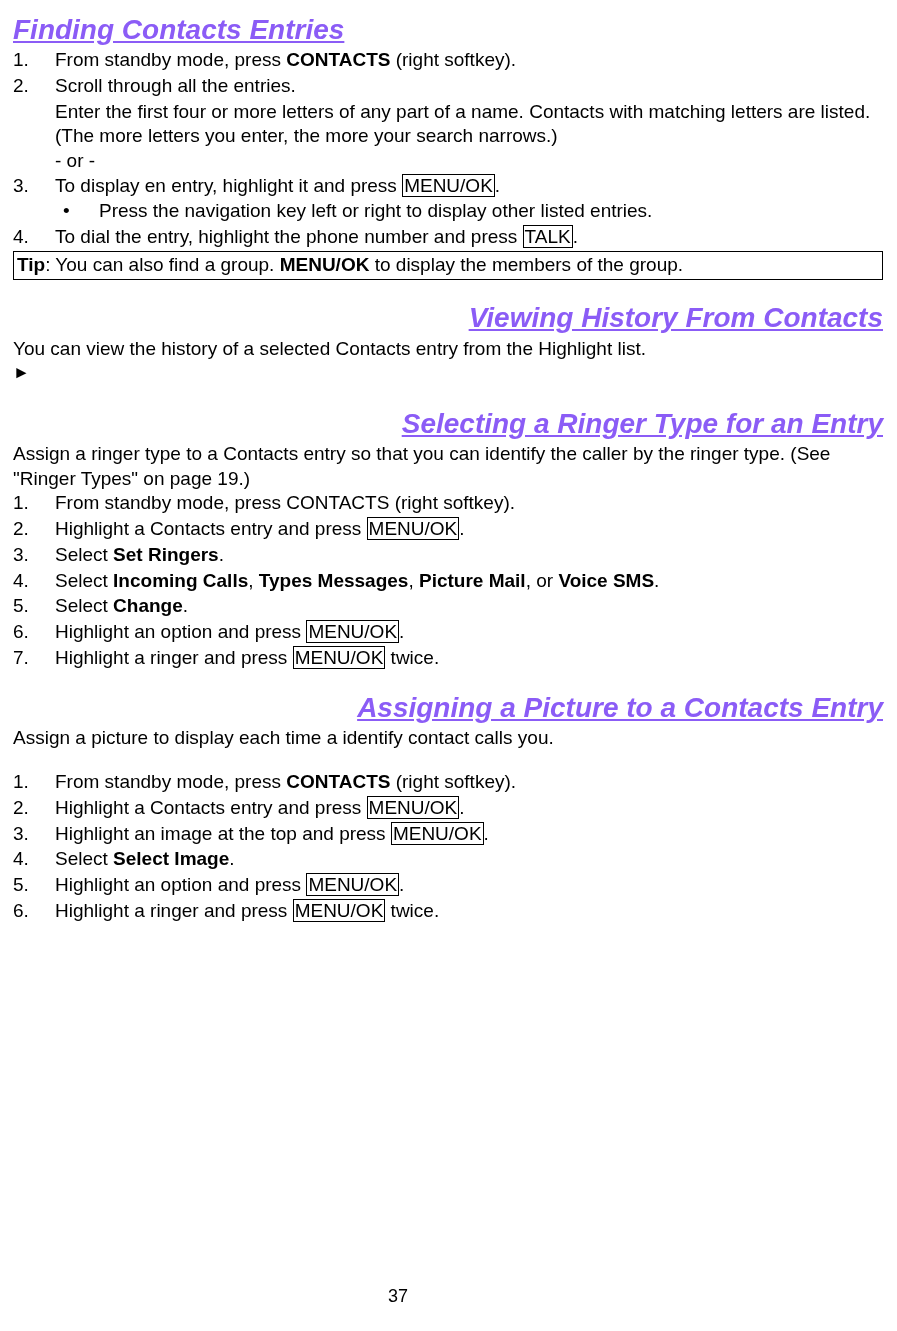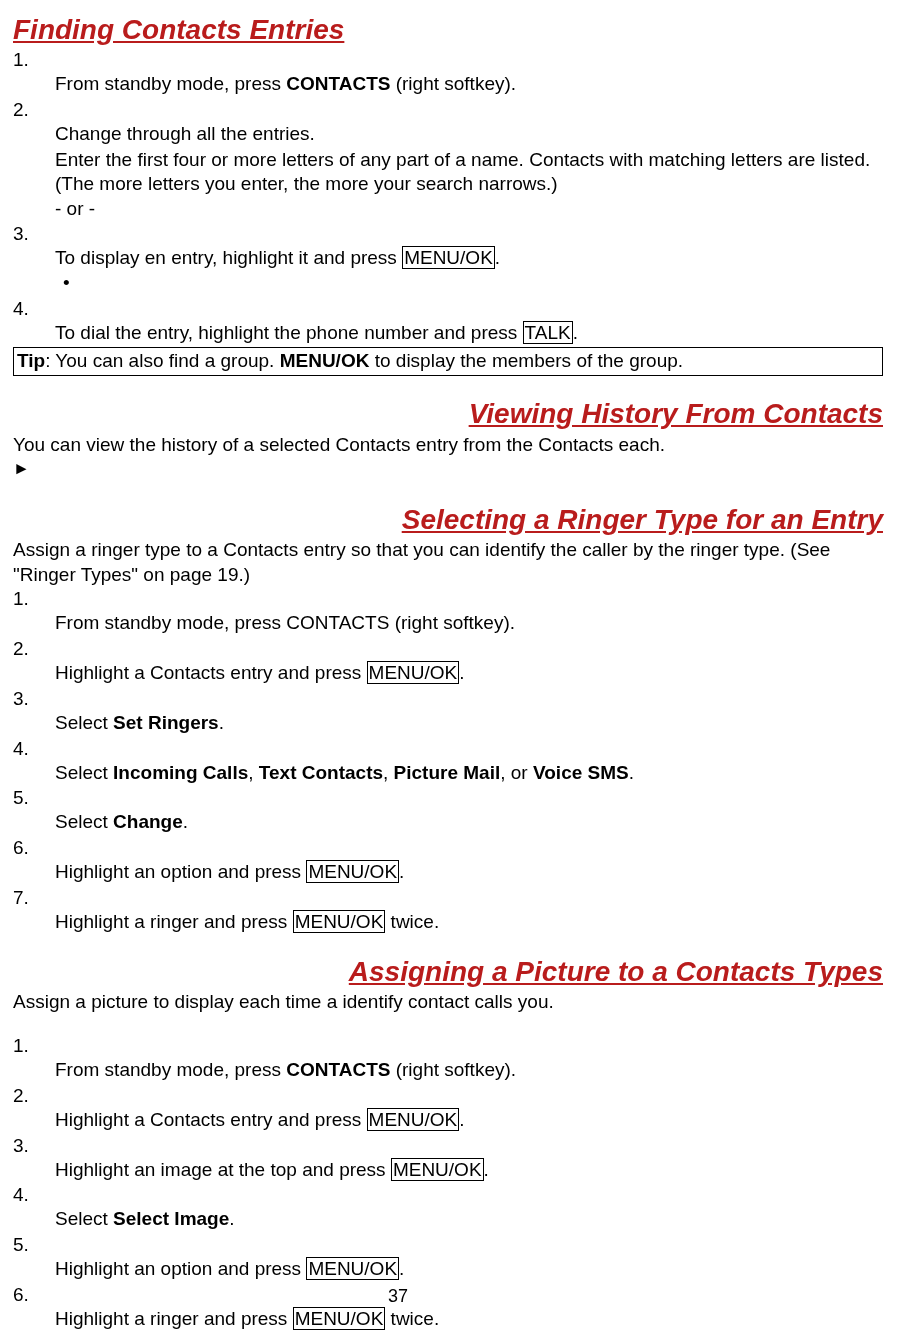--- a/index.html
+++ b/index.html
@@ -5,21 +5,21 @@
   body {
     font-family: Arial, Helvetica, sans-serif;
     font-size: 19px;
     line-height: 1.3;
     margin: 0;
     padding: 14px 13px 0 13px;
     width: 870px;
     color: #000;
   }
   .heading {
-    color: #b91c1c;
+    color: #8b5cf6;
     font-style: italic;
     font-weight: bold;
     font-size: 28px;
     text-decoration: underline;
     margin: 0 0 2px 0;
     line-height: 1.15;
   }
   .heading.spaced {
     margin-top: 22px;
     text-align: right;
@@ -31,21 +31,20 @@
   .li {
     display: flex;
     margin: 0 0 1px 0;
   }
   .li-num {
     width: 42px;
     flex-shrink: 0;
   }
   .li-body {
     flex: 1;
-    margin-top: 24px;
   }
   .indent1 {
     padding-left: 42px;
   }
   .bullet-row {
     display: flex;
     padding-left: 42px;
     margin: 0 0 1px 0;
   }
   .bullet-dot {
@@ -90,47 +89,48 @@
 
 <div class="ol">
   <div class="li">
     <div class="li-num">1.</div>
     <div class="li-body">
       <span>From standby mode, press </span><b>CONTACTS</b><span> (right softkey).</span>
     </div>
   </div>
   <div class="li">
     <div class="li-num">2.</div>
-    <div class="li-body">Change through all the entries.</div>
+    <div class="li-body">Scroll through all the entries.</div>
   </div>
   <div class="indent1">Enter the first four or more letters of any part of a name. Contacts with matching letters are listed. (The more letters you enter, the more your search narrows.)</div>
   <div class="indent1">- or -</div>
   <div class="li">
     <div class="li-num">3.</div>
     <div class="li-body">
       <span>To display en entry, highlight it and press </span><span class="key-box">MENU/OK</span><span>.</span>
     </div>
   </div>
   <div class="bullet-row">
     <div class="bullet-dot">•</div>
+    <div>Press the navigation key left or right to display other listed entries.</div>
   </div>
   <div class="li">
     <div class="li-num">4.</div>
     <div class="li-body">
       <span>To dial the entry, highlight the phone number and press </span><span class="key-box">TALK</span><span>.</span>
     </div>
   </div>
 </div>
 
 <div class="tip-box">
   <b>Tip</b><span>: You can also find a group. </span><b>MENU/OK</b><span> to display the members of the group.</span>
 </div>
 
 <div class="heading spaced">Viewing History From Contacts</div>
-<div>You can view the history of a selected Contacts entry from the Contacts each.</div>
+<div>You can view the history of a selected Contacts entry from the Highlight list.</div>
 <div class="arrow-row">
   <div class="arrow-sym">►</div>
 </div>
 
 <div class="heading spaced">Selecting a Ringer Type for an Entry</div>
 <div>Assign a ringer type to a Contacts entry so that you can identify the caller by the ringer type. (See "Ringer Types" on page 19.)</div>
 <div class="ol">
   <div class="li">
     <div class="li-num">1.</div>
     <div class="li-body">From standby mode, press CONTACTS (right softkey).</div>
@@ -143,21 +143,21 @@
   </div>
   <div class="li">
     <div class="li-num">3.</div>
     <div class="li-body">
       <span>Select </span><b>Set Ringers</b><span>.</span>
     </div>
   </div>
   <div class="li">
     <div class="li-num">4.</div>
     <div class="li-body">
-      <span>Select </span><b>Incoming Calls</b><span>, </span><b>Text Contacts</b><span>, </span><b>Picture Mail</b><span>, or </span><b>Voice SMS</b><span>.</span>
+      <span>Select </span><b>Incoming Calls</b><span>, </span><b>Types Messages</b><span>, </span><b>Picture Mail</b><span>, or </span><b>Voice SMS</b><span>.</span>
     </div>
   </div>
   <div class="li">
     <div class="li-num">5.</div>
     <div class="li-body">
       <span>Select </span><b>Change</b><span>.</span>
     </div>
   </div>
   <div class="li">
     <div class="li-num">6.</div>
@@ -166,21 +166,21 @@
     </div>
   </div>
   <div class="li">
     <div class="li-num">7.</div>
     <div class="li-body">
       <span>Highlight a ringer and press </span><span class="key-box">MENU/OK</span><span> twice.</span>
     </div>
   </div>
 </div>
 
-<div class="heading spaced">Assigning a Picture to a Contacts Types</div>
+<div class="heading spaced">Assigning a Picture to a Contacts Entry</div>
 <div>Assign a picture to display each time a identify contact calls you.</div>
 <div style="height:19px"></div>
 <div class="ol">
   <div class="li">
     <div class="li-num">1.</div>
     <div class="li-body">
       <span>From standby mode, press </span><b>CONTACTS</b><span> (right softkey).</span>
     </div>
   </div>
   <div class="li">

